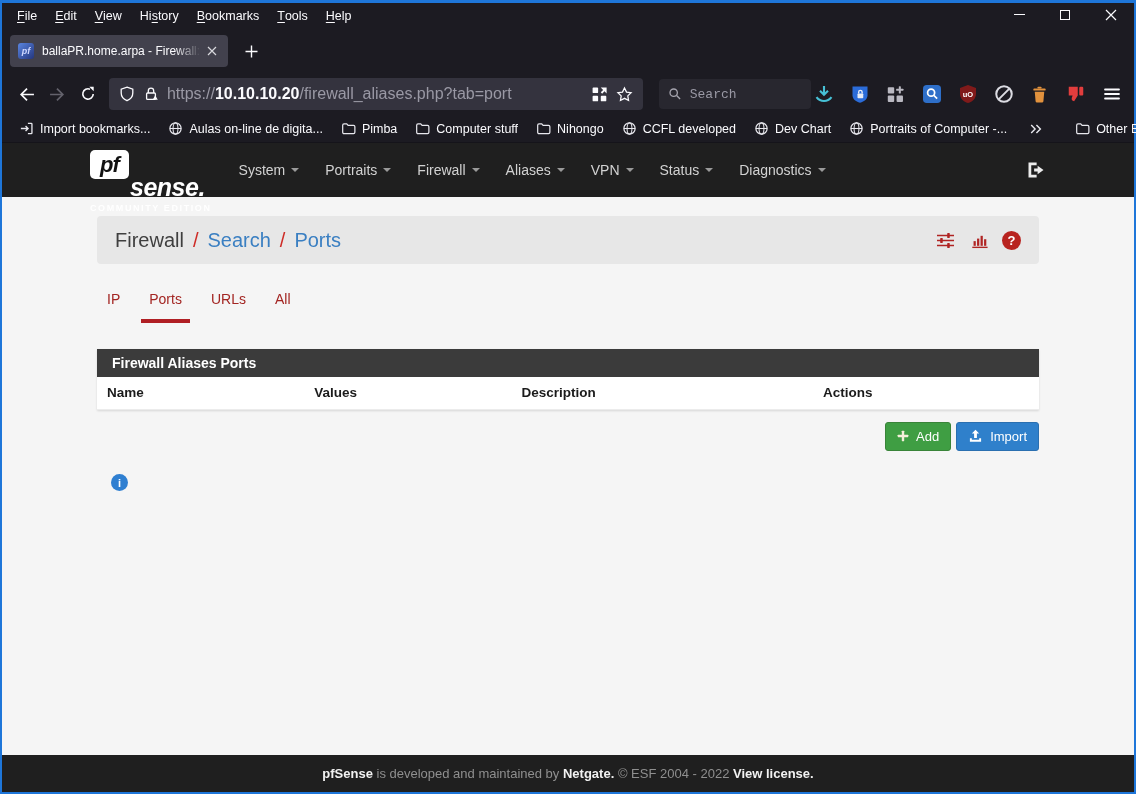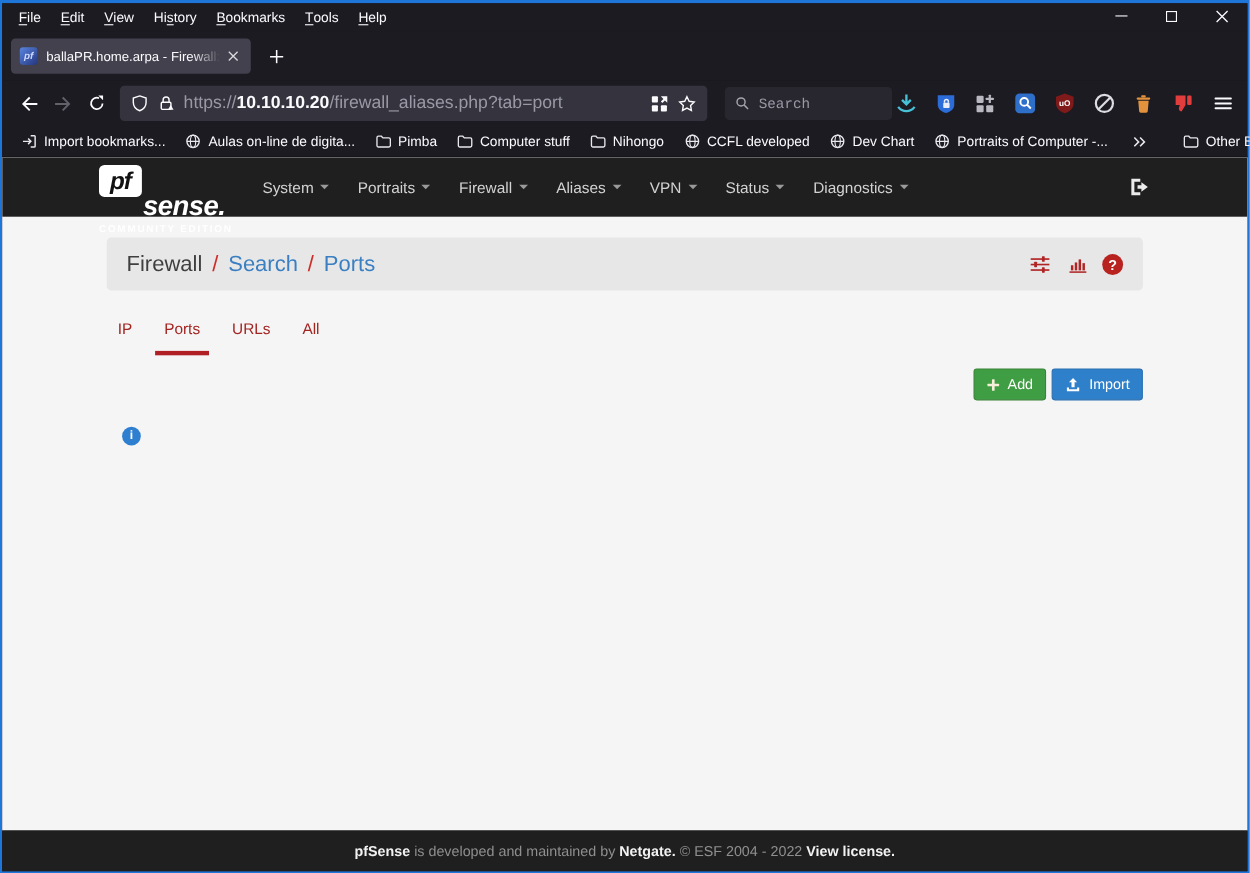--- a/index.html
+++ b/index.html
@@ -406,20 +406,34 @@
         </span>
       </div>
 
       <div class="tabs-row">
         <span class="ptab">IP</span>
         <span class="ptab active">Ports</span>
         <span class="ptab">URLs</span>
         <span class="ptab">All</span>
       </div>
 
+      <div class="panel">
+        <div class="panel-heading">Firewall Aliases Ports</div>
+        <table class="alias-table">
+          <thead>
+            <tr>
+              <th class="col-name">Name</th>
+              <th class="col-values">Values</th>
+              <th class="col-desc">Description</th>
+              <th class="col-actions">Actions</th>
+            </tr>
+          </thead>
+          <tbody></tbody>
+        </table>
+      </div>
 
       <div class="btn-row">
         <button class="btn btn-add">
           <svg width="12" height="12" viewBox="0 0 13 13">
               <rect x="5.2" y="0.8" width="2.6" height="11.4" rx="0.5" fill="#f5efda"></rect>
               <rect x="0.8" y="5.2" width="11.4" height="2.6" rx="0.5" fill="#f5efda"></rect>
             </svg>
           <span>Add</span>
         </button>
         <button class="btn btn-import">

